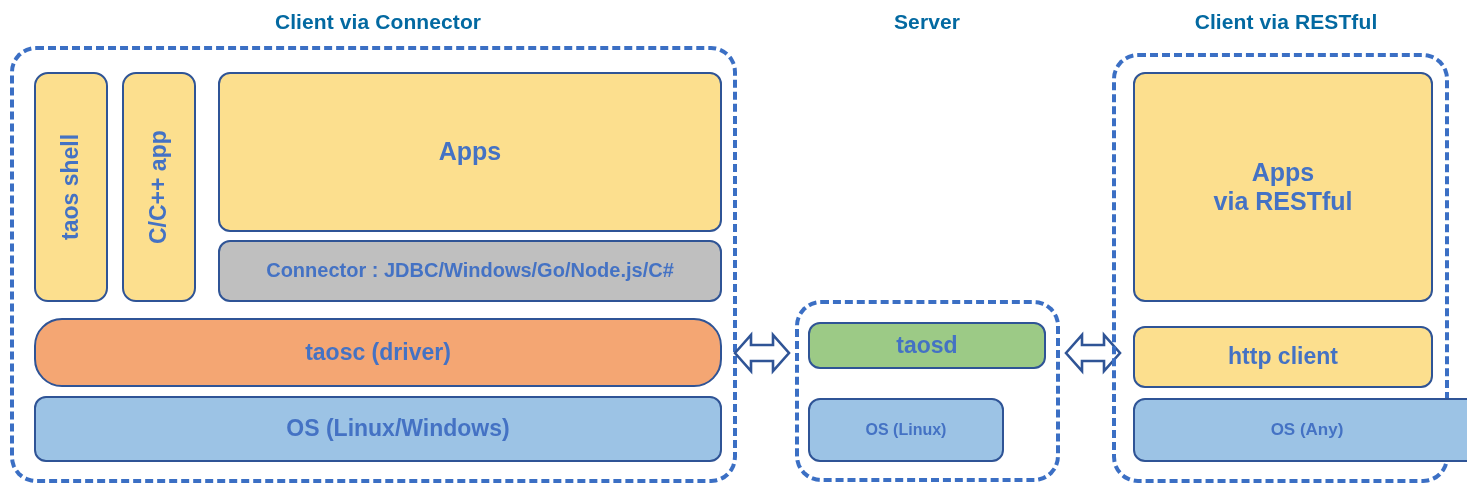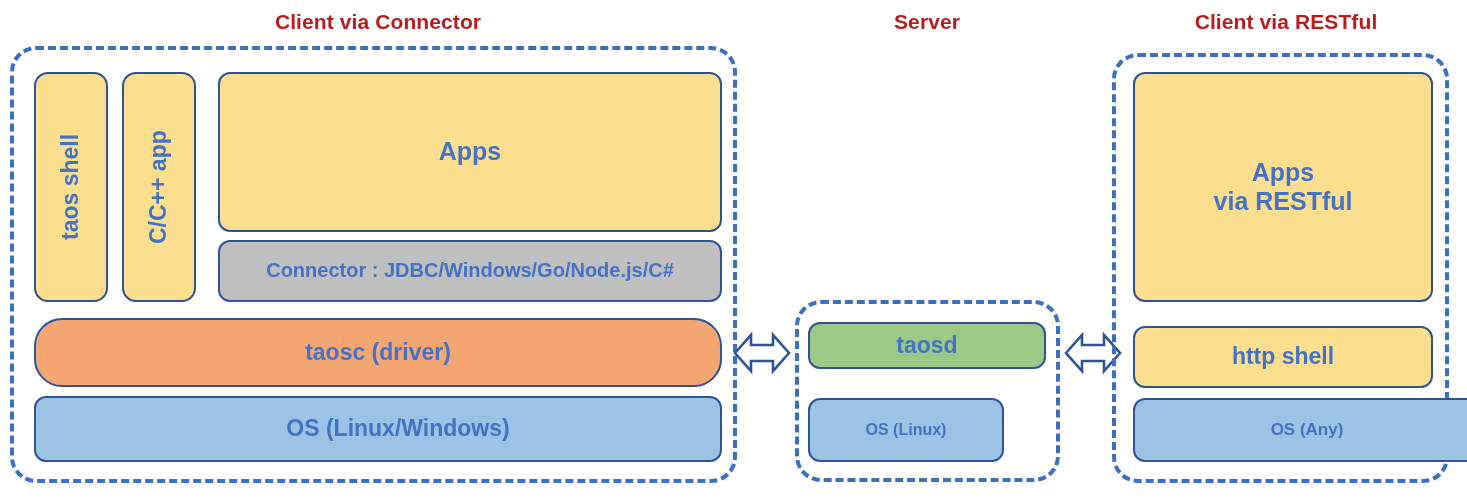--- a/index.html
+++ b/index.html
@@ -18,21 +18,21 @@
     background: #ffffff;
     overflow: hidden;
   }
 
   
   .section-title {
     position: absolute;
     font-family: "Liberation Sans", sans-serif;
     font-weight: bold;
     font-size: 21px;
-    color: #b91c1c;
+    color: #0369a1;
     text-align: center;
     white-space: nowrap;
     letter-spacing: 0.1px;
   }
 
   
   .dashed-group {
     position: absolute;
     box-sizing: border-box;
     border: 4px dashed #3B6FC4;
@@ -137,20 +137,20 @@
   <div class="dashed-group" style="left:1112px; top:53px; width:337px; height:430px;"></div>
 
   <div class="block yellow" style="left:1133px; top:72px; width:300px; height:230px; font-size:25px;">
     <span>
       <span class="label">Apps</span>
       <span class="label">via RESTful</span>
     </span>
   </div>
 
   <div class="block yellow" style="left:1133px; top:326px; width:300px; height:62px; font-size:23px;">
-    <span class="label">http shell</span>
+    <span class="label">http client</span>
   </div>
 
   <div class="block blue" style="left:1133px; top:398px; width:348px; height:64px; font-size:17px;">
     <span class="label">OS (Any)</span>
   </div>
 
 </div>
 
 </body></html>

